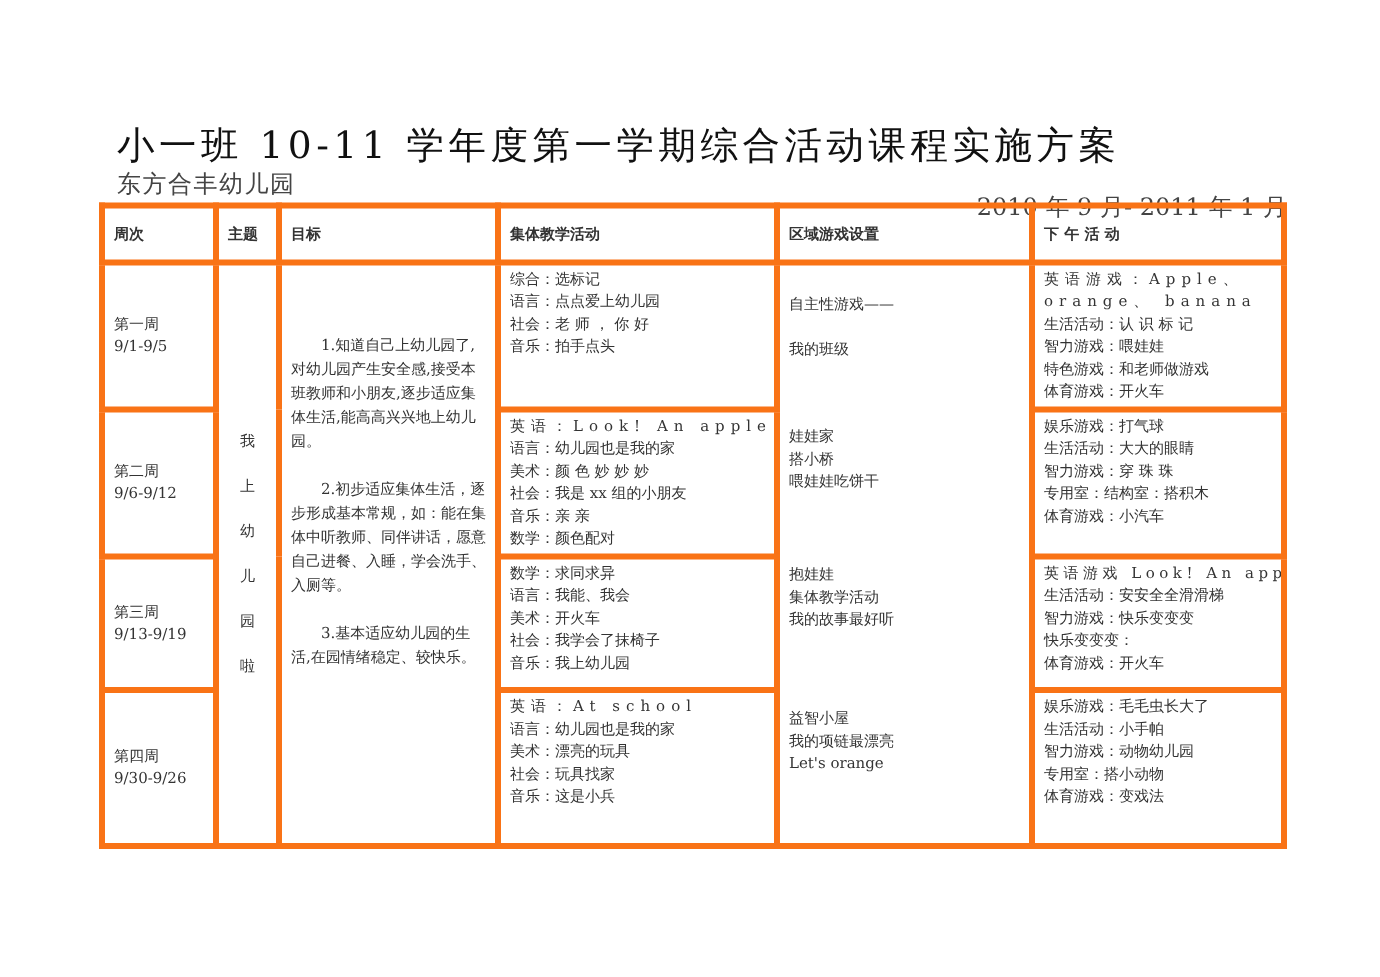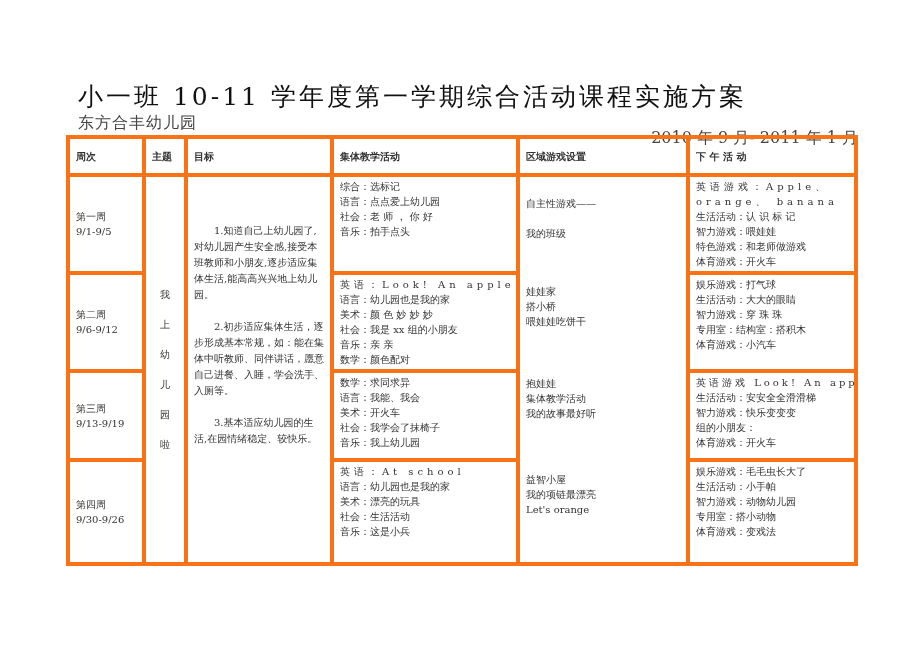--- a/index.html
+++ b/index.html
@@ -139,35 +139,35 @@
       <span class="line">数学：求同求异</span>
       <span class="line">语言：我能、我会</span>
       <span class="line">美术：开火车</span>
       <span class="line">社会：我学会了抹椅子</span>
       <span class="line">音乐：我上幼儿园</span>
     </td>
     <td class="rightcol">
       <span class="line" style="letter-spacing:3px">英语游戏 Look! An apple</span>
       <span class="line">生活活动：安安全全滑滑梯</span>
       <span class="line">智力游戏：快乐变变变</span>
-      <span class="line">组的小朋友：</span>
+      <span class="line">快乐变变变：</span>
       <span class="line">体育游戏：开火车</span>
     </td>
   </tr>
 
   <tr style="height:104px">
     <td class="week">
       <span class="line">第四周</span>
       <span class="line">9/30-9/26</span>
     </td>
     <td>
       <span class="line spaced">英语：At school</span>
       <span class="line">语言：幼儿园也是我的家</span>
       <span class="line">美术：漂亮的玩具</span>
-      <span class="line">社会：生活活动</span>
+      <span class="line">社会：玩具找家</span>
       <span class="line">音乐：这是小兵</span>
     </td>
     <td class="rightcol">
       <span class="line">娱乐游戏：毛毛虫长大了</span>
       <span class="line">生活活动：小手帕</span>
       <span class="line">智力游戏：动物幼儿园</span>
       <span class="line">专用室：搭小动物</span>
       <span class="line">体育游戏：变戏法</span>
     </td>
   </tr>

